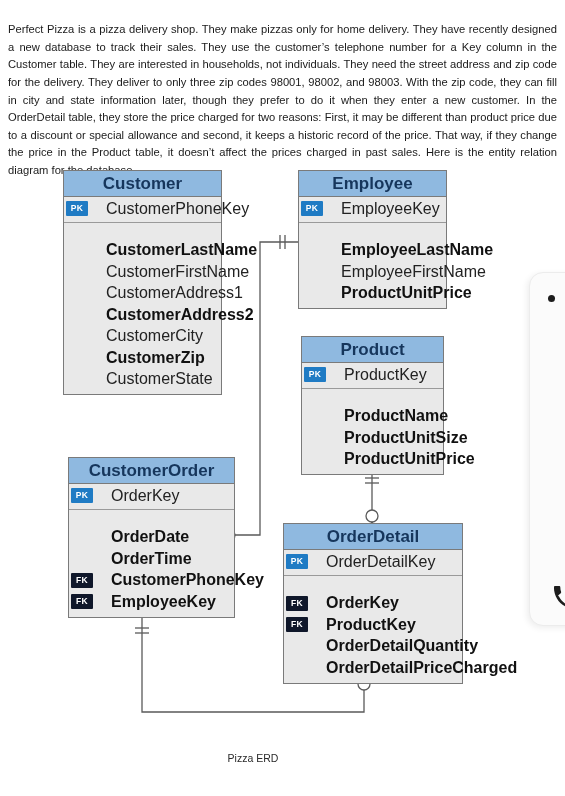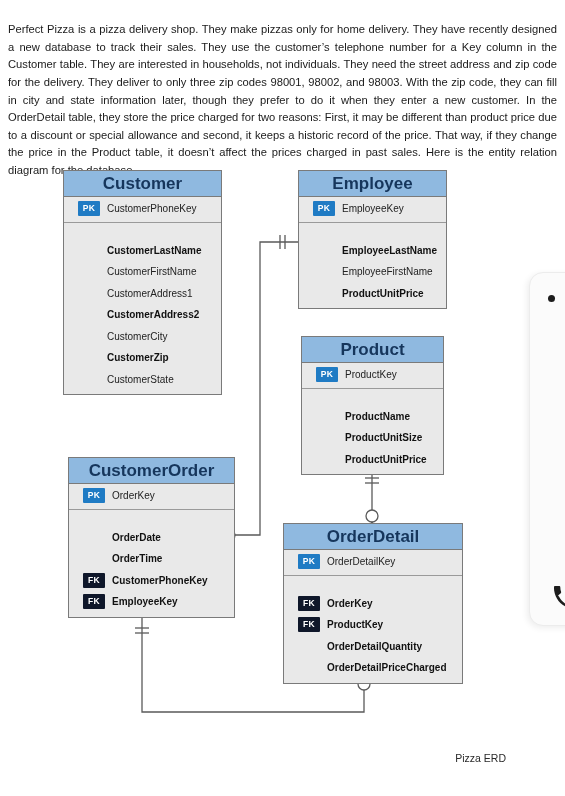--- a/index.html
+++ b/index.html
@@ -50,48 +50,49 @@
     padding:1px 0 2px 0;
   }
   .ent-fields{
     padding:3px 0 4px 0;
     margin-top:14px;
   }
   .row{
     display:flex;
     align-items:center;
     height:21.5px;
-    padding-left:14px;
+    padding-left:2px;
     box-sizing:border-box;
+    gap:11px;
   }
   .badge{
     width:22px;height:15px;
     border-radius:1px;
     color:#ffffff;
     font-size:8.5px;
     font-weight:bold;
     text-align:center;
     line-height:15px;
     letter-spacing:.3px;
     flex:0 0 auto;
     margin-right:7px;
   }
   .badge.pk{background:#1f7bc4;}
   .badge.fk{background:#0f172a;}
   .badge.none{background:transparent;}
   .fname{
-    font-size:10px;
+    font-size:16px;
     color:#222222;
     white-space:nowrap;
   }
   .fname.b{font-weight:bold;color:#111111;}
   #caption{
     position:absolute;
     left:0; top:752px; width:506px;
-    text-align:right;
+    text-align:center;
     font-size:10.5px;
     color:#2a2a2a;
   }
   
   #side-panel{
     position:absolute;
     left:529px; top:272px;
     width:60px; height:352px;
     background:#fbfbfb;
     border:1px solid #ececec;

